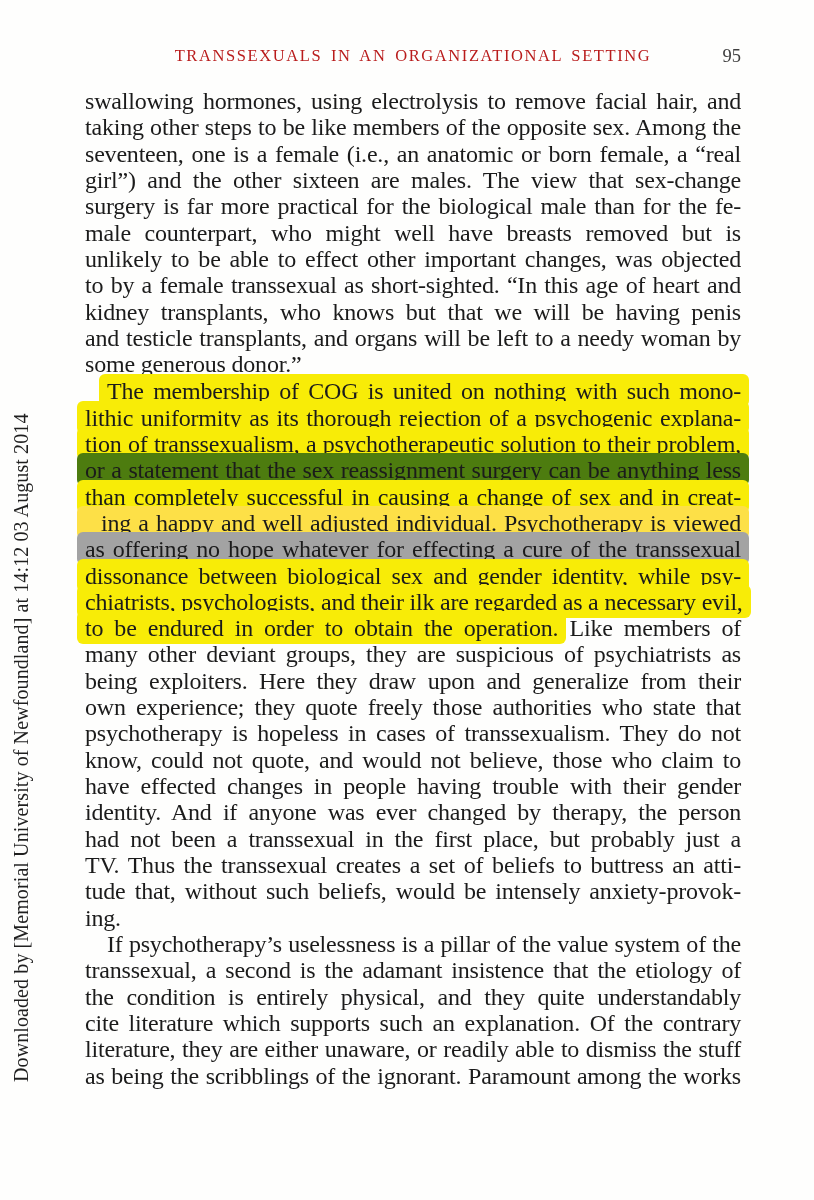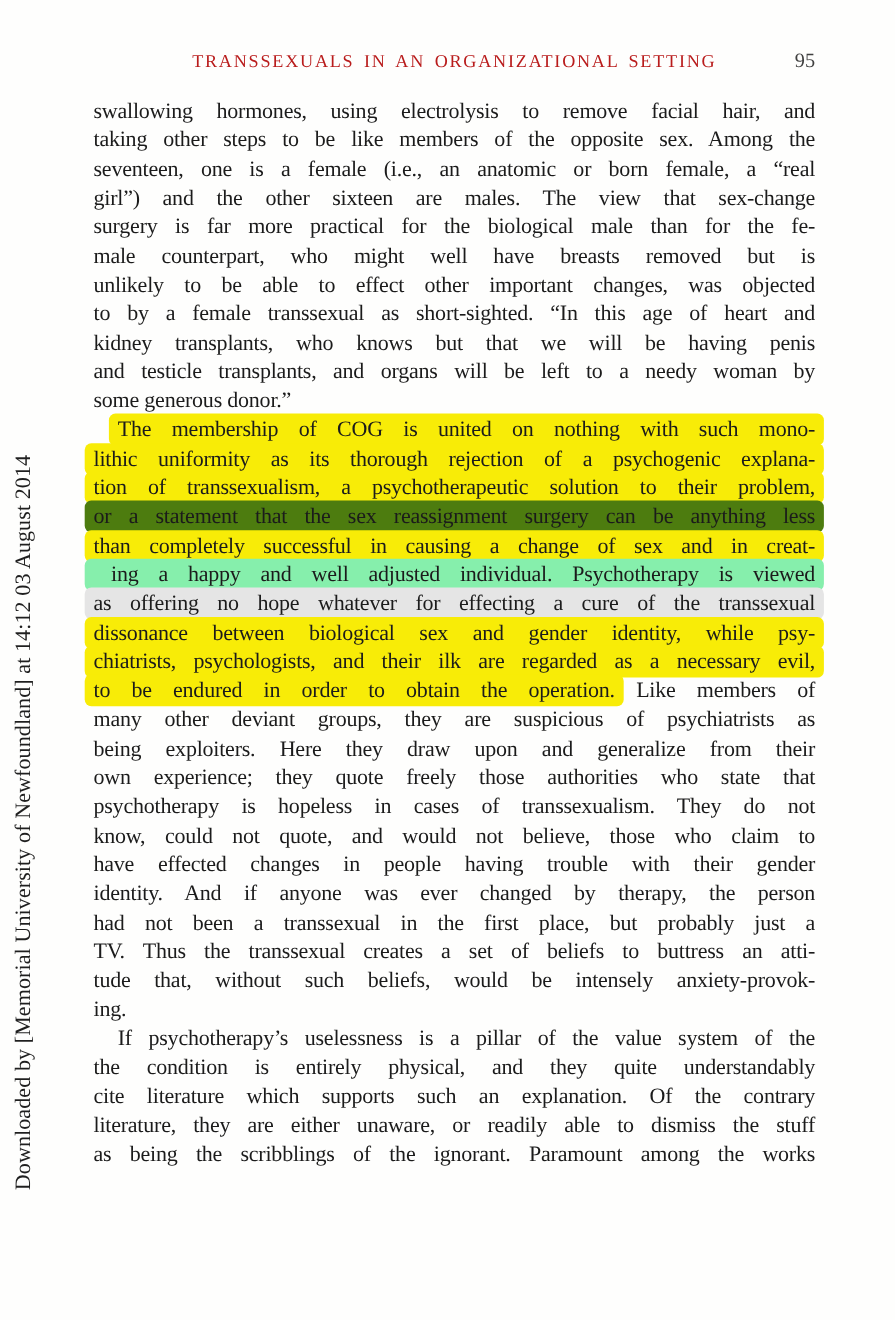--- a/index.html
+++ b/index.html
@@ -54,21 +54,21 @@
     top: 0;
     font-size: 18.5px;
     color: #404040;
   }
   
   .body-text {
     position: absolute;
     left: 85px;
     top: 88px;
     width: 656px;
-    font-size: 20px;
+    font-size: 24px;
     letter-spacing: -0.2px;
   }
   .line {
     height: 26.35px;
     line-height: 26.35px;
     text-align: justify;
     text-align-last: justify;
     white-space: nowrap;
   }
   .line.end {
@@ -108,36 +108,37 @@
       <div class="line"><span>unlikely to be able to effect other important changes, was objected</span></div>
       <div class="line"><span>to by a female transsexual as short-sighted. “In this age of heart and</span></div>
       <div class="line"><span>kidney transplants, who knows but that we will be having penis</span></div>
       <div class="line"><span>and testicle transplants, and organs will be left to a needy woman by</span></div>
       <div class="line end"><span>some generous donor.”</span></div>
       <div class="line ind"><span class="hl" style="background: rgb(248, 236, 7);">The membership of COG is united on nothing with such mono-</span></div>
       <div class="line"><span class="hl" style="background: rgb(248, 236, 7);">lithic uniformity as its thorough rejection of a psychogenic explana-</span></div>
       <div class="line"><span class="hl" style="background: rgb(248, 236, 7);">tion of transsexualism, a psychotherapeutic solution to their problem,</span></div>
       <div class="line"><span class="hl" style="background: #4d7c0f;">or a statement that the sex reassignment surgery can be anything less</span></div>
       <div class="line"><span class="hl" style="background: rgb(248, 236, 7);">than completely successful in causing a change of sex and in creat-</span></div>
-      <div class="line"><span class="hl" style="background: #86efac; padding-left: 24px;">ing a happy and well adjusted individual. Psychotherapy is viewed</span></div>
-      <div class="line"><span class="hl" style="background: #e5e5e5;">as offering no hope whatever for effecting a cure of the transsexual</span></div>
+      <div class="line"><span class="hl" style="background: #fde047; padding-left: 24px;">ing a happy and well adjusted individual. Psychotherapy is viewed</span></div>
+      <div class="line"><span class="hl" style="background: #a3a3a3;">as offering no hope whatever for effecting a cure of the transsexual</span></div>
       <div class="line"><span class="hl" style="background: rgb(248, 236, 7);">dissonance between biological sex and gender identity, while psy-</span></div>
       <div class="line"><span class="hl" style="background: rgb(248, 236, 7);">chiatrists, psychologists, and their ilk are regarded as a necessary evil,</span></div>
       <div class="line"><span class="hl" style="background: rgb(248, 236, 7);">to be endured in order to obtain the operation.</span><span> Like members of</span></div>
       <div class="line"><span>many other deviant groups, they are suspicious of psychiatrists as</span></div>
       <div class="line"><span>being exploiters. Here they draw upon and generalize from their</span></div>
       <div class="line"><span>own experience; they quote freely those authorities who state that</span></div>
       <div class="line"><span>psychotherapy is hopeless in cases of transsexualism. They do not</span></div>
       <div class="line"><span>know, could not quote, and would not believe, those who claim to</span></div>
       <div class="line"><span>have effected changes in people having trouble with their gender</span></div>
       <div class="line"><span>identity. And if anyone was ever changed by therapy, the person</span></div>
       <div class="line"><span>had not been a transsexual in the first place, but probably just a</span></div>
       <div class="line"><span>TV. Thus the transsexual creates a set of beliefs to buttress an atti-</span></div>
       <div class="line"><span>tude that, without such beliefs, would be intensely anxiety-provok-</span></div>
       <div class="line end"><span>ing.</span></div>
       <div class="line ind"><span>If psychotherapy’s uselessness is a pillar of the value system of the</span></div>
+      <div class="line"><span>transsexual, a second is the adamant insistence that the etiology of</span></div>
       <div class="line"><span>the condition is entirely physical, and they quite understandably</span></div>
       <div class="line"><span>cite literature which supports such an explanation. Of the contrary</span></div>
       <div class="line"><span>literature, they are either unaware, or readily able to dismiss the stuff</span></div>
       <div class="line"><span>as being the scribblings of the ignorant. Paramount among the works</span></div>
     </div>
 
 </div>
 
 </body></html>

